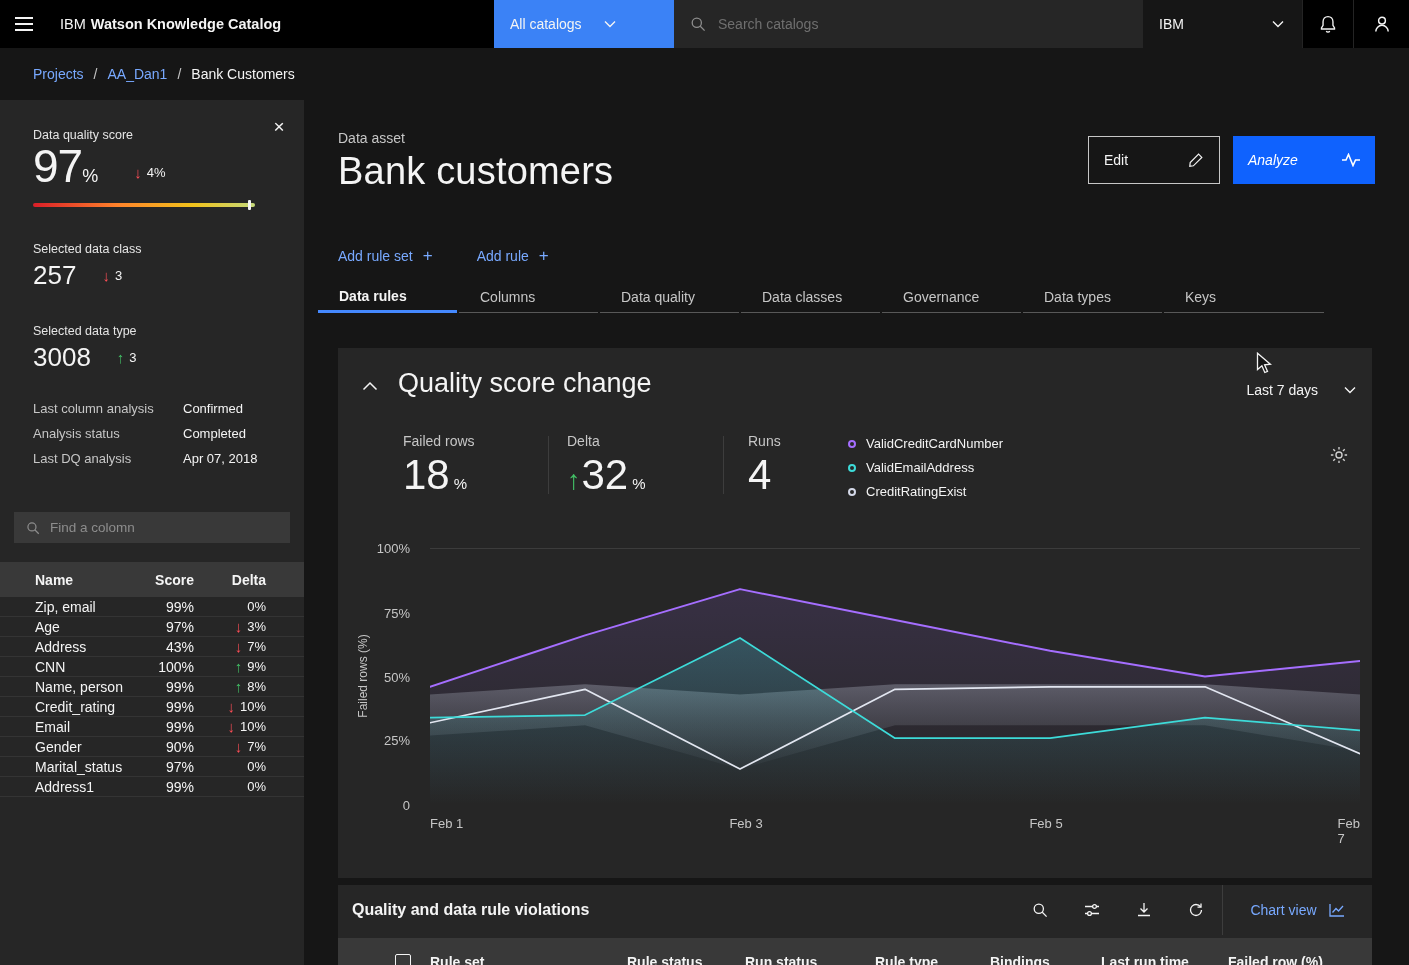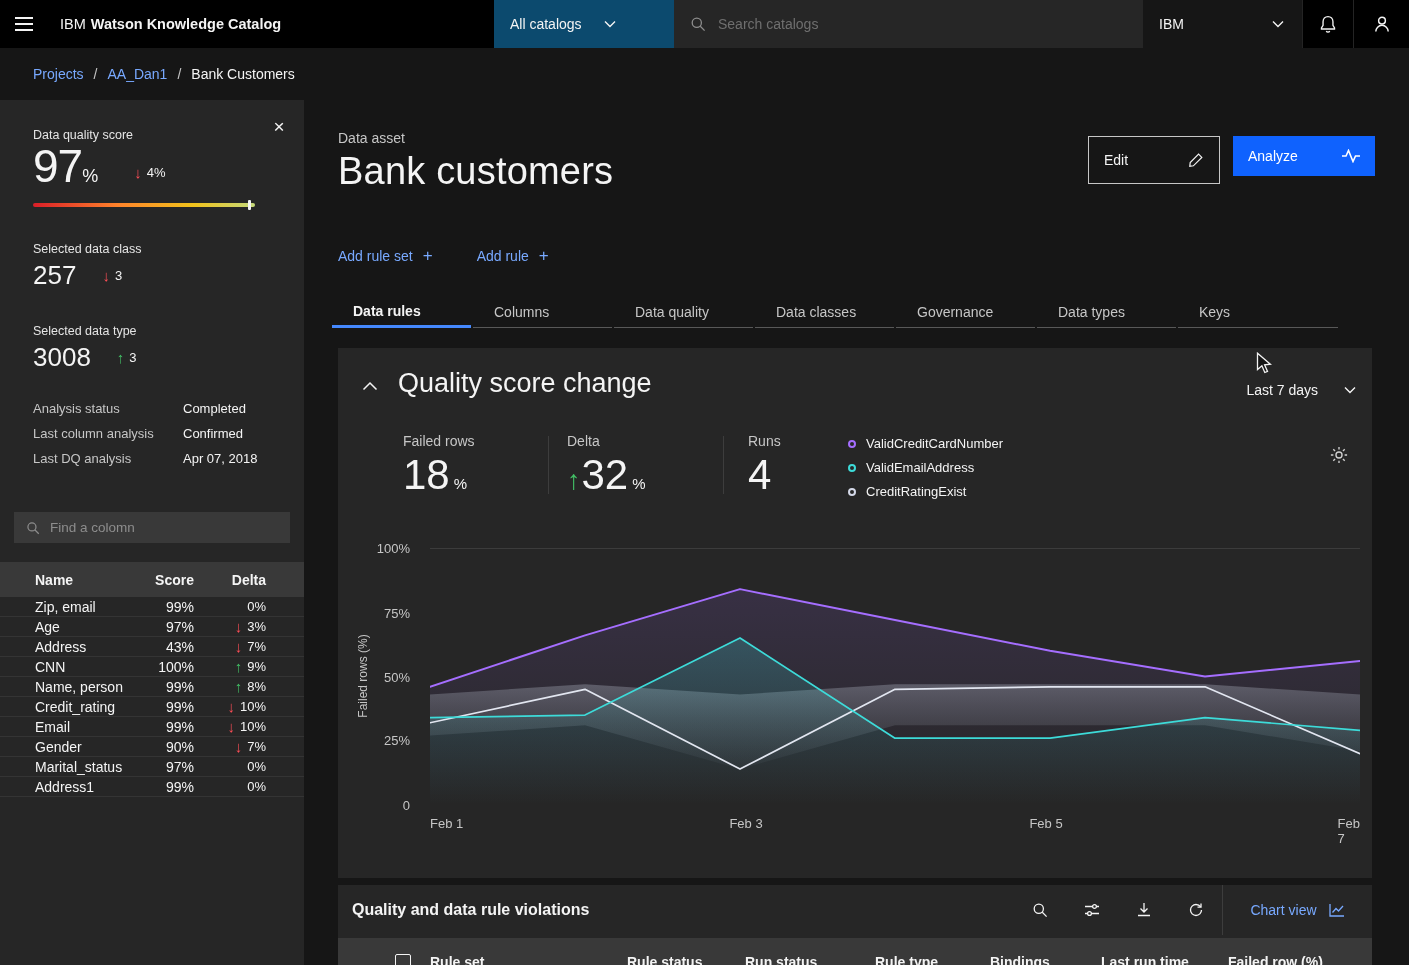--- a/index.html
+++ b/index.html
@@ -11,21 +11,21 @@
   svg{display:block;}
 
   
   .topbar{position:absolute;top:0;left:0;right:0;height:48px;background:#000;}
   .topbar>*{position:absolute;top:0;height:48px;}
   .hamburger{left:0;width:48px;display:flex;flex-direction:column;justify-content:center;align-items:center;gap:4px;}
   .hamburger span{display:block;width:18px;height:2px;background:#f4f4f4;}
   .brand{left:60px;display:flex;align-items:center;gap:5px;font-size:14.5px;}
   .brand .p{font-weight:400;}
   .brand .n{font-weight:700;}
-  .catalog-select{left:494px;width:180px;background:#0c4a6e;display:flex;align-items:center;gap:22px;padding-left:16px;}
+  .catalog-select{left:494px;width:180px;background:#3b82f6;display:flex;align-items:center;gap:22px;padding-left:16px;}
   .global-search{left:674px;width:469px;background:#262626;display:flex;align-items:center;gap:12px;padding:0 16px;}
   .global-search input{flex:1;font-size:14px;}
   .global-search input::placeholder{color:#6f6f6f;}
   .account-select{left:1143px;width:159px;background:#161616;display:flex;align-items:center;justify-content:space-between;padding:0 18px 0 16px;}
   .bell-btn{left:1302px;width:51px;border-left:1px solid rgba(255,255,255,.14);display:flex;align-items:center;justify-content:center;}
   .user-btn{left:1353px;width:56px;border-left:1px solid rgba(255,255,255,.14);display:flex;align-items:center;justify-content:center;}
 
   
   .breadcrumb{position:absolute;top:48px;left:0;right:0;height:52px;background:#161616;
               display:flex;align-items:center;gap:10px;padding-left:33px;font-size:14px;}
@@ -73,23 +73,23 @@
 
   
   .main{position:absolute;left:304px;top:100px;right:0;bottom:0;background:#161616;overflow:hidden;}
   .asset-kind{position:absolute;left:34px;top:30px;color:#c6c6c6;}
   .asset-title{position:absolute;left:34px;top:50px;font-size:38px;font-weight:300;letter-spacing:.2px;}
   .add-links{position:absolute;left:34px;top:107px;display:flex;gap:44px;margin-top:40px;}
   .add-link{color:#78a9ff;font-size:14px;display:flex;align-items:center;gap:10px;}
   .plus-icon::before{content:"+";font-size:17px;line-height:1;}
   .btn-edit{position:absolute;left:784px;top:36px;width:132px;height:48px;border:1px solid #c6c6c6;
             display:flex;align-items:center;justify-content:space-between;padding:0 15px;color:#f4f4f4;}
-  .btn-analyze{position:absolute;left:929px;top:36px;width:142px;height:40px;background:#0f62fe;color:#fff;
-               display:flex;align-items:center;justify-content:space-between;padding:4px 15px;}
-  .tabs{position:absolute;left:28px;top:181px;display:flex;gap:2px;margin-top:15px;}
+  .btn-analyze{position:absolute;left:929px;top:36px;width:142px;height:48px;background:#0f62fe;color:#fff;
+               display:flex;align-items:center;justify-content:space-between;padding:4px 15px;font-style:italic;}
+  .tabs{position:absolute;left:14px;top:181px;display:flex;gap:2px;}
   .tab{width:139px;height:32px;display:flex;align-items:center;padding-left:21px;color:#c6c6c6;
        border-bottom:1px solid #585858;}
   .tab.active{color:#f4f4f4;font-weight:700;border-bottom:3px solid #4589ff;}
   .tab:last-child{width:160px;}
 
   
   .q-card{position:absolute;left:34px;top:248px;width:1034px;height:530px;background:#262626;}
   .collapse-btn{position:absolute;left:24px;top:30px;width:20px;height:16px;}
   .q-title{position:absolute;left:60px;top:20px;font-size:27px;font-weight:400;}
   .range-select{position:absolute;right:16px;top:34px;display:flex;align-items:center;gap:26px;font-size:14px;}
@@ -206,26 +206,26 @@
   </div>
 
   <div class="lbl stat-label-2">Selected data type</div>
   <div class="stat-row-2">
     <span class="mid-num">3008</span>
     <span class="trend up">3</span>
   </div>
 
   <div class="meta">
     <div class="meta-row">
+        <span class="m-l">Last column analysis</span>
+        <span class="m-v">Confirmed</span>
+      </div>
+    <div class="meta-row">
         <span class="m-l">Analysis status</span>
         <span class="m-v">Completed</span>
-      </div>
-    <div class="meta-row">
-        <span class="m-l">Last column analysis</span>
-        <span class="m-v">Confirmed</span>
       </div>
     <div class="meta-row">
         <span class="m-l">Last DQ analysis</span>
         <span class="m-v">Apr 07, 2018</span>
       </div>
   </div>
 
   <div class="side-search">
     <svg width="14" height="14" viewBox="0 0 16 16">
         <circle cx="6.8" cy="6.8" r="4.6" stroke="#8d8d8d" stroke-width="1.4" fill="none"></circle>

